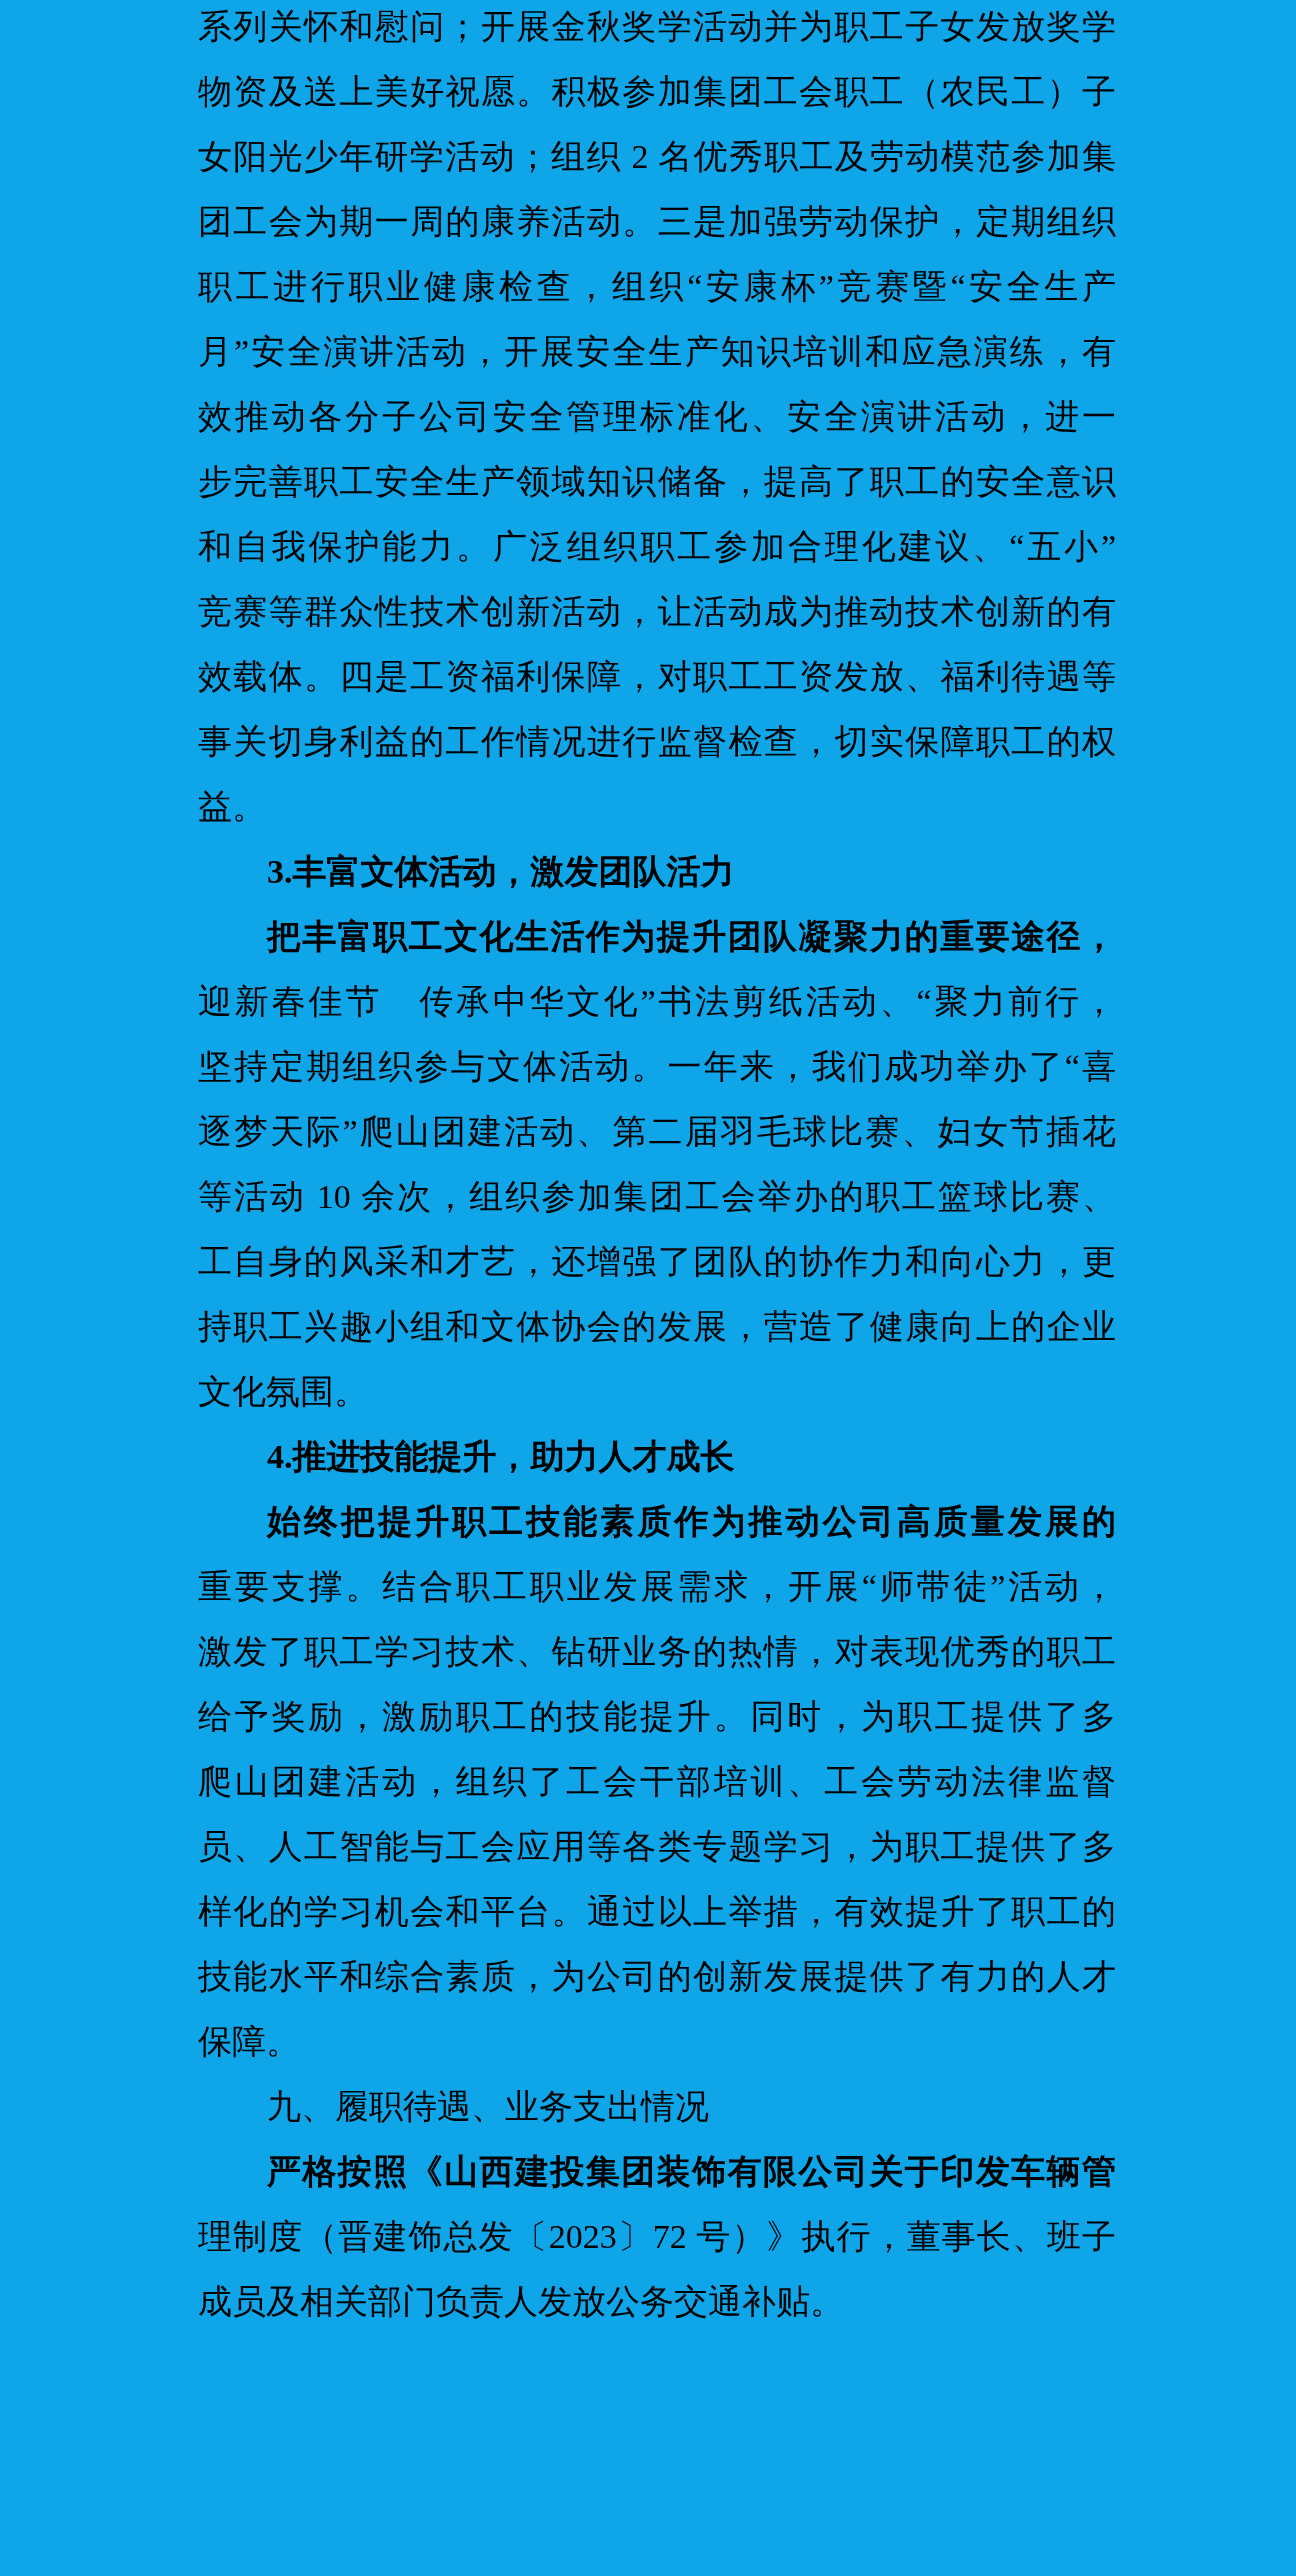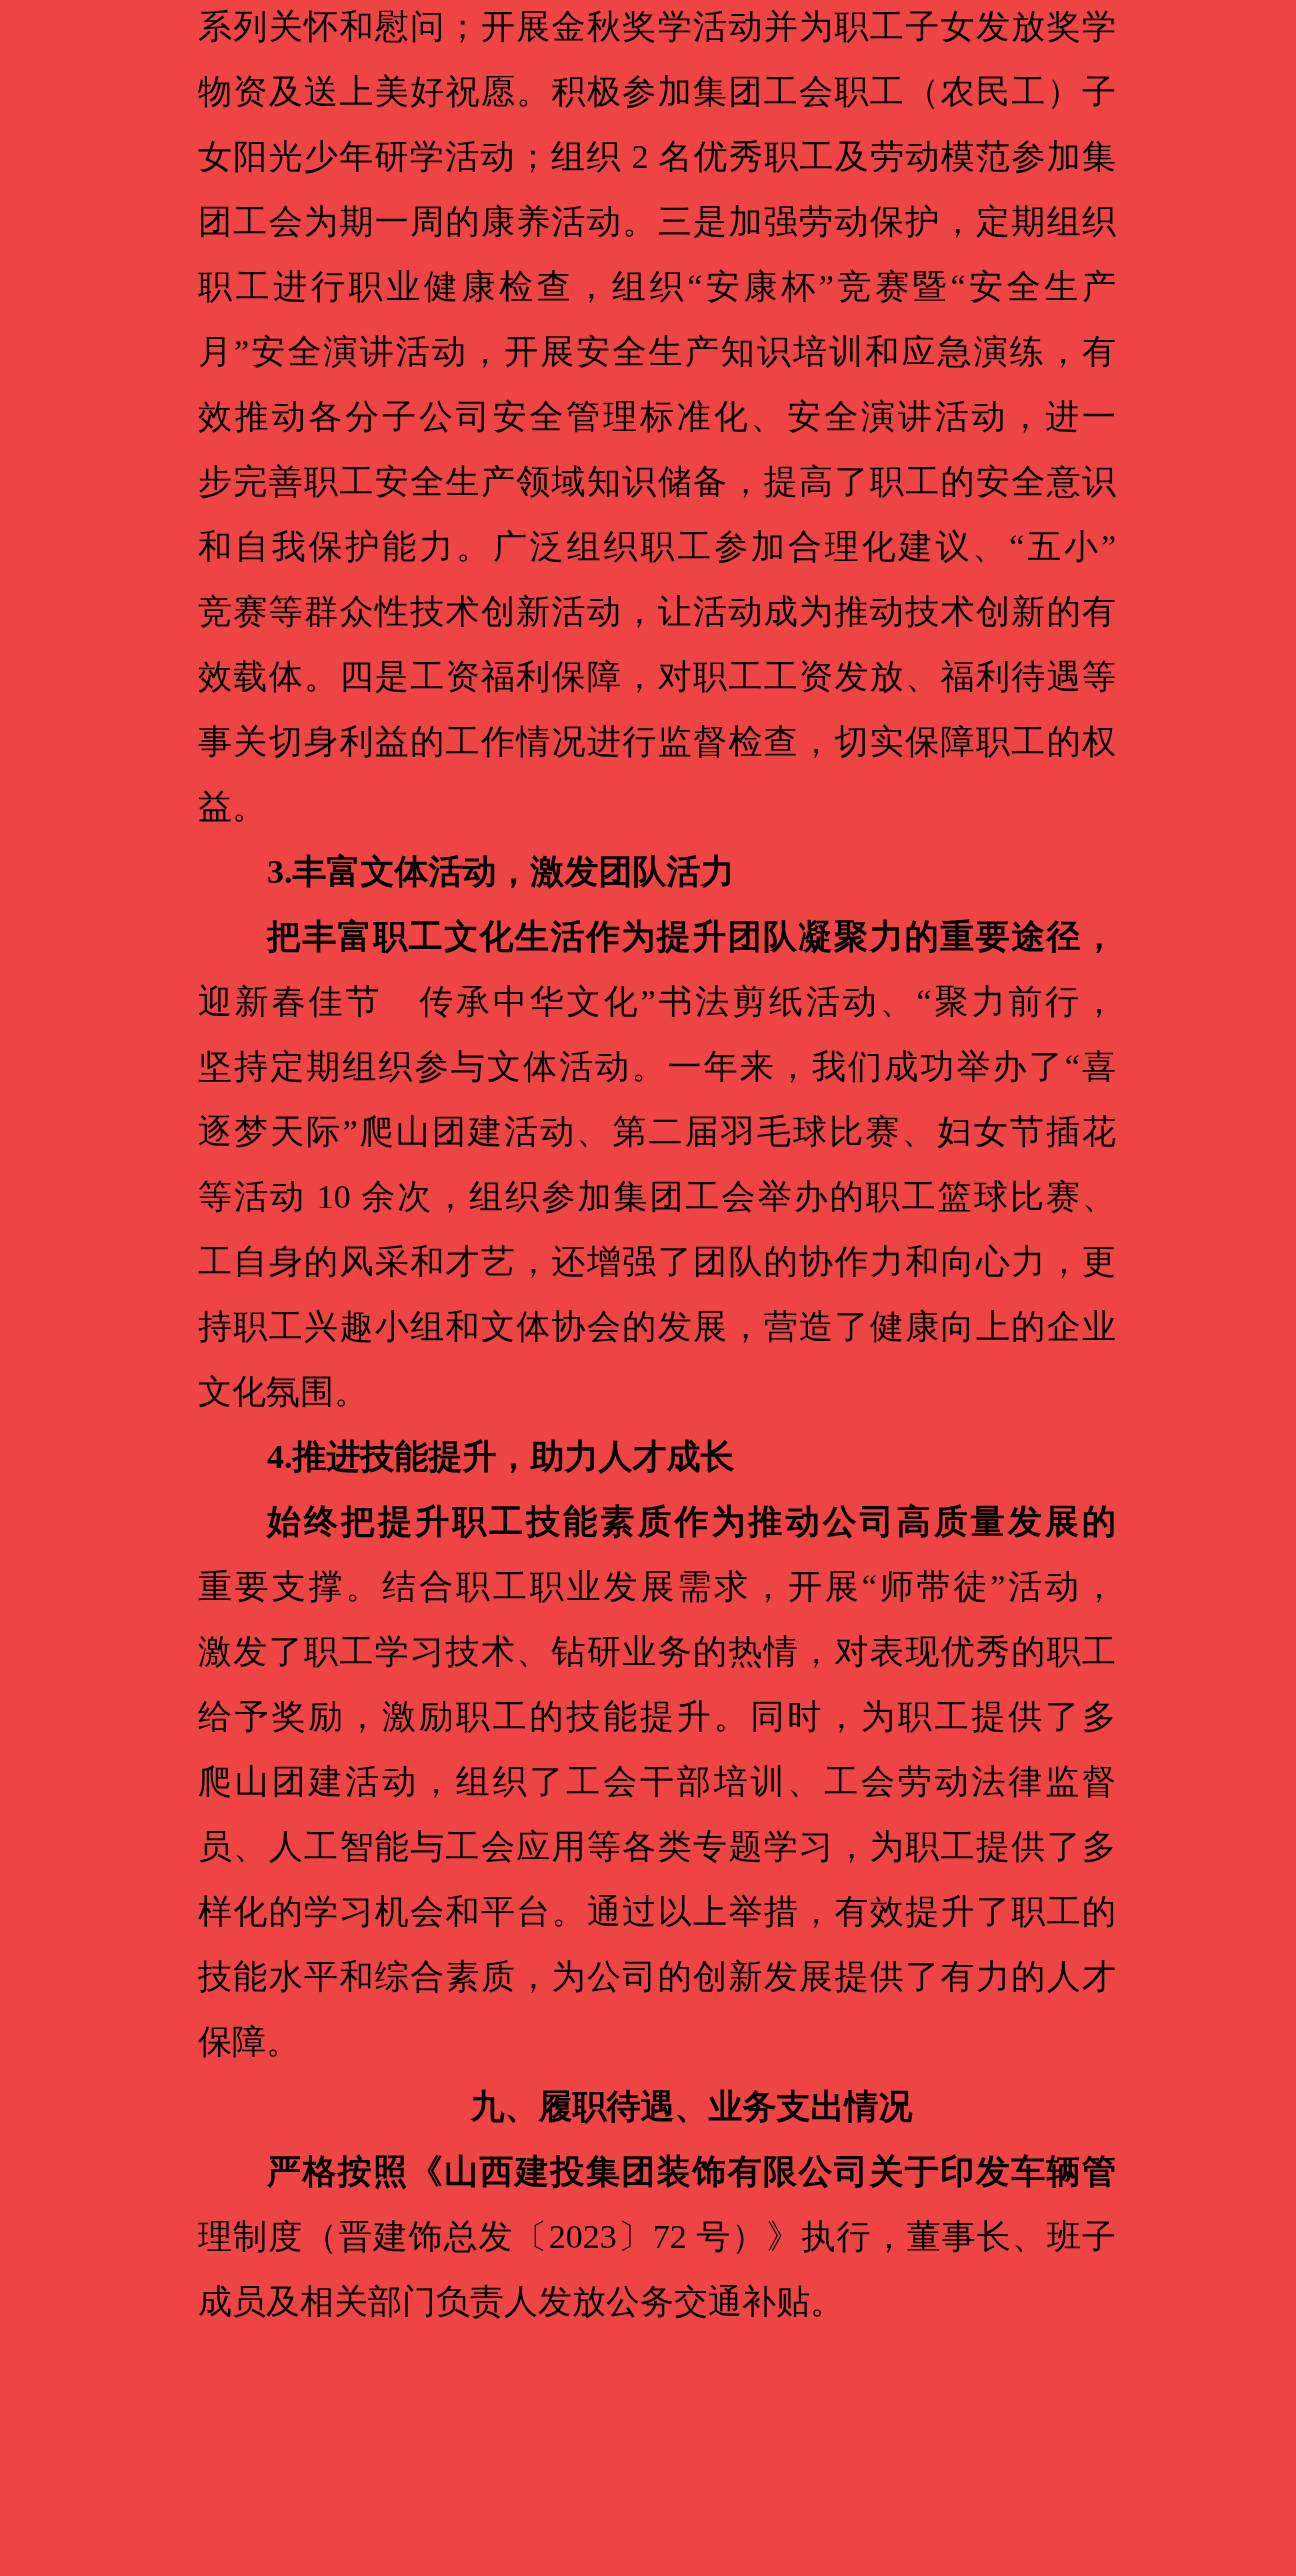--- a/index.html
+++ b/index.html
@@ -4,21 +4,21 @@
 <style>
   html, body {
     margin: 0;
     padding: 0;
     background: #ffffff;
   }
   .page {
     position: relative;
     width: 1297px;
     height: 2576px;
-    background: #ef4444;
+    background: #0ea5e9;
     overflow: hidden;
   }
   .doc-text {
     position: absolute;
     left: 198px;
     top: -6.5px;
     width: 918px;
   }
   .line {
     height: 65px;
@@ -31,22 +31,21 @@
   }
   .line.j {
     text-align: justify;
     text-align-last: justify;
   }
   .line.indent {
     text-indent: 69px;
     font-weight: bold;
   }
   .line.bold {
-    font-weight: 700;
-    text-align: center;
+    font-weight: 400;
   }
 </style>
 </head>
 <body>
 
 <div class="page">
   <div class="doc-text" id="doc-text">
       <div class="line j">系列关怀和慰问；开展金秋奖学活动并为职工子女发放奖学</div>
       <div class="line j">物资及送上美好祝愿。积极参加集团工会职工（农民工）子</div>
       <div class="line j">女阳光少年研学活动；组织 2 名优秀职工及劳动模范参加集</div>

